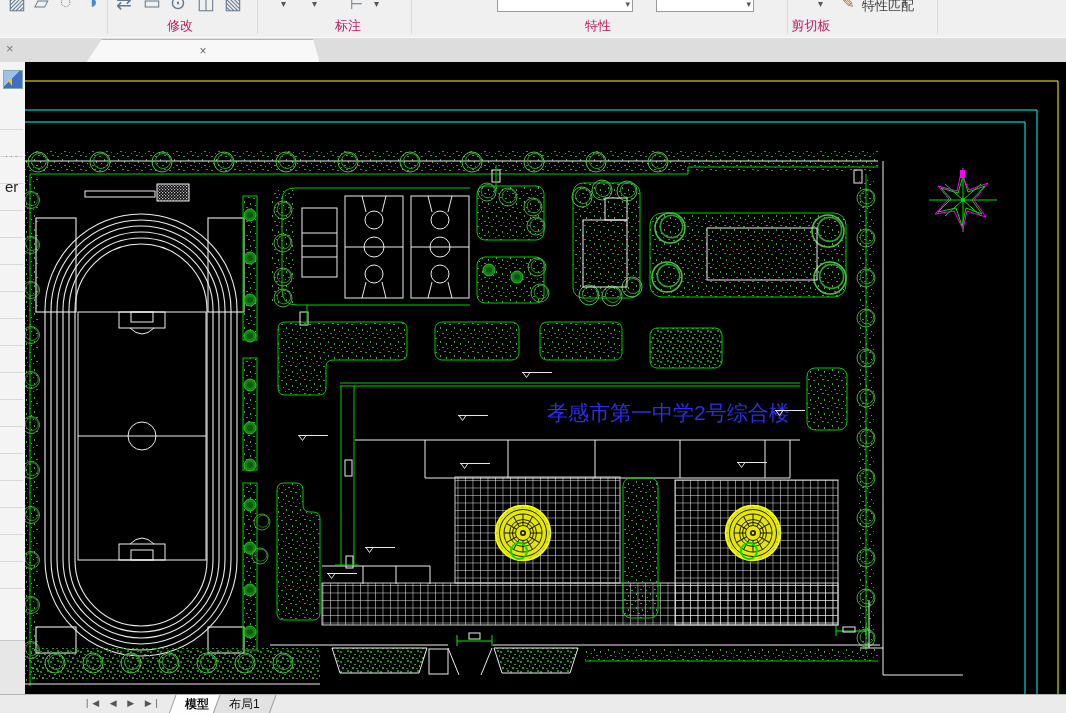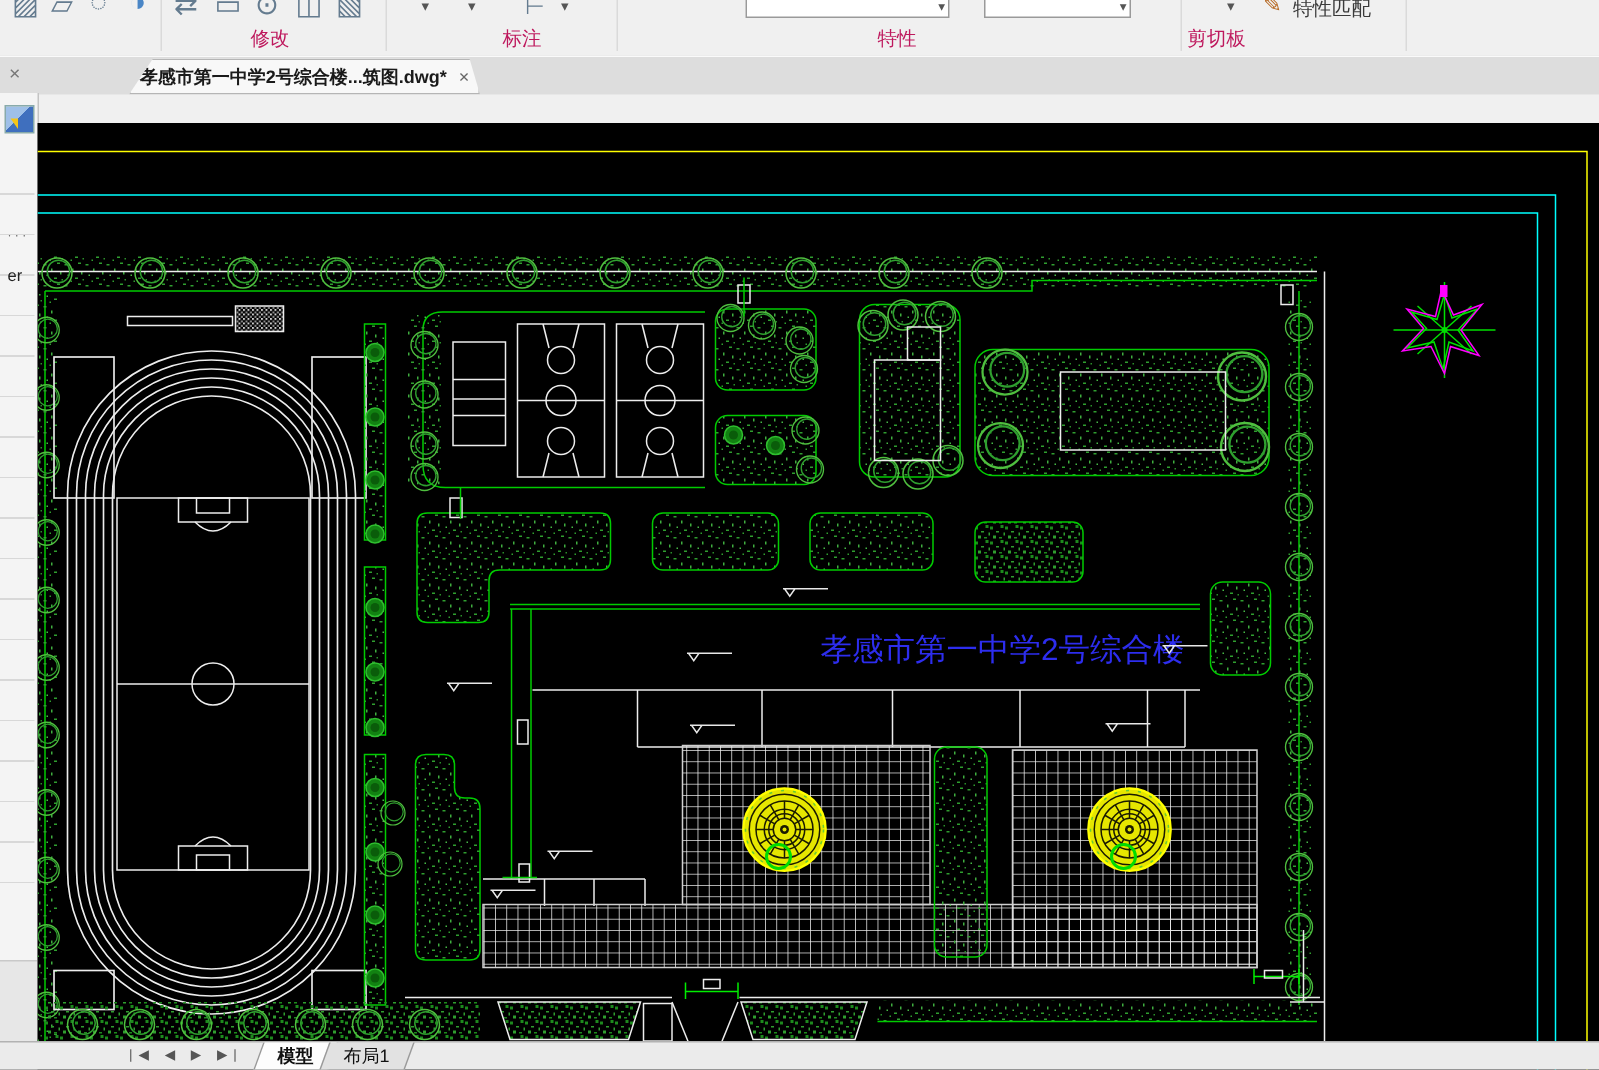--- a/index.html
+++ b/index.html
@@ -26,25 +26,25 @@
   .filetab .x{font-weight:normal;color:#666;font-size:12px;}
   
   .palette{position:absolute;left:0;top:62px;width:25px;height:632px;background:#f4f4f4;
            border-right:1px solid #c4c4c4;overflow:hidden;}
   .palicon{position:absolute;left:3px;top:8px;width:18px;height:17px;border:1px solid #8aa;
            background:linear-gradient(135deg,#9fc0e8 0 45%,#3f6fbe 45% 100%);}
   .palicon .bolt{position:absolute;left:3px;top:8px;width:0;height:0;
            border-left:5px solid transparent;border-top:7px solid #f5c518;}
   .prows{position:absolute;left:0;top:41px;width:23px;height:494px;
          background:repeating-linear-gradient(to bottom,#f4f4f4 0 26px,#d8d8d8 26px 27px);}
-  .palfrag{position:absolute;left:5px;font-size:11px;color:#222;}
+  .palfrag{position:absolute;left:5px;font-size:15px;color:#222;}
   .palfoot{position:absolute;left:0;top:578px;width:25px;height:54px;background:#e7e7e7;
            border-top:1px solid #c9c9c9;}
   
-  .canvas{position:absolute;left:25px;top:62px;width:1041px;height:632px;background:#000;margin-top:20px;}
+  .canvas{position:absolute;left:25px;top:62px;width:1041px;height:632px;background:#000;}
   .canvas svg text{font-family:"Liberation Sans",sans-serif;}
   
   .statusbar{position:absolute;left:0;top:694px;width:1066px;height:19px;background:#ebebeb;
              border-top:1px solid #b2b2b2;font-size:11px;color:#444;}
   .navbtns{position:absolute;left:86px;top:3px;letter-spacing:4px;font-size:9px;color:#555;}
   .navbtns span{cursor:default;}
   .sheettabs{position:absolute;left:172px;top:0px;height:18px;display:flex;}
   .sheettab{height:17px;padding:1px 12px 0 12px;transform:skewX(-20deg);
             border:1px solid #9a9a9a;border-top:none;background:#e2e2e2;margin-right:-6px;}
   .sheettab.active{background:#fdfdfd;font-weight:bold;}
@@ -87,21 +87,20 @@
 
   <span class="panel-label" style="left:180px">修改</span>
   <span class="panel-label" style="left:348px">标注</span>
   <span class="panel-label" style="left:598px">特性</span>
   <span class="panel-label" style="left:811px">剪切板</span>
 </div>
 
 <div class="tabbar">
   <span class="palclose">×</span>
   <div class="filetab">
-    <span>孝感市第一中学2号综合楼...筑图.dwg*</span>
     <span class="x">×</span>
   </div>
 </div>
 
 <div class="palette">
   <div class="palicon">
       <div class="bolt"></div>
     </div>
   <div class="prows"></div>
   <span class="palfrag" style="top:90px;font-size:8px;color:#666">· · ·</span>

